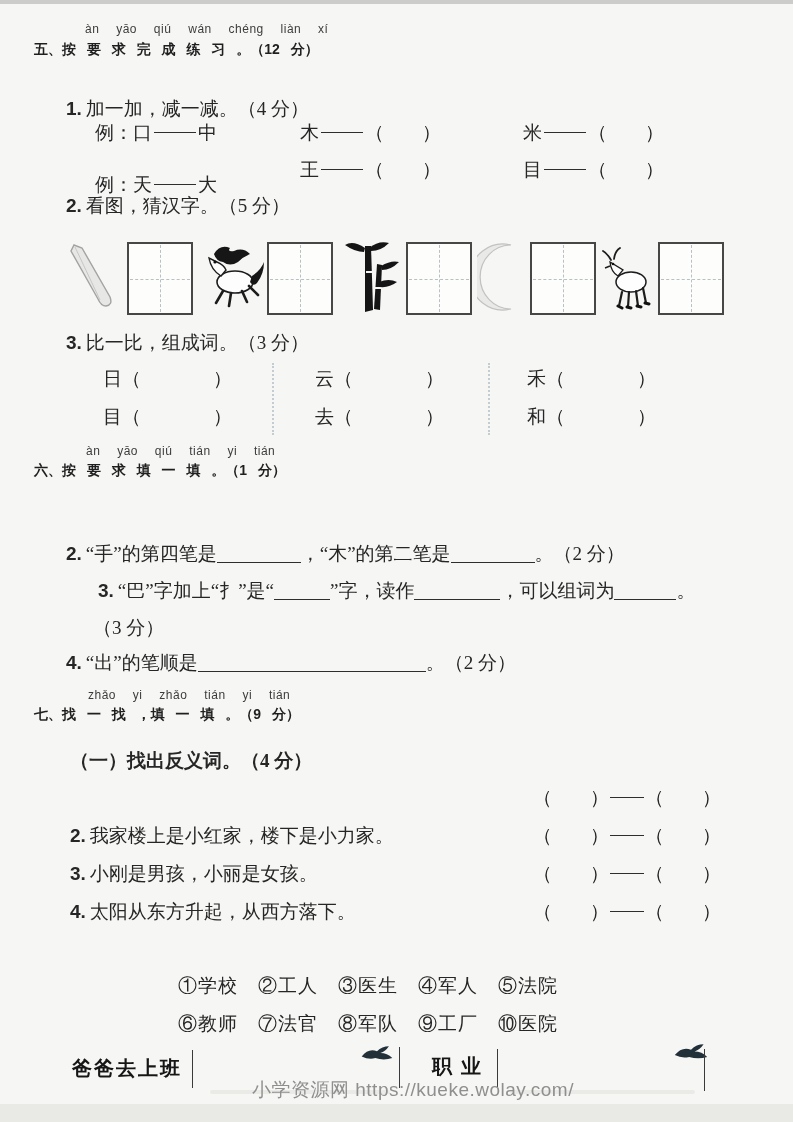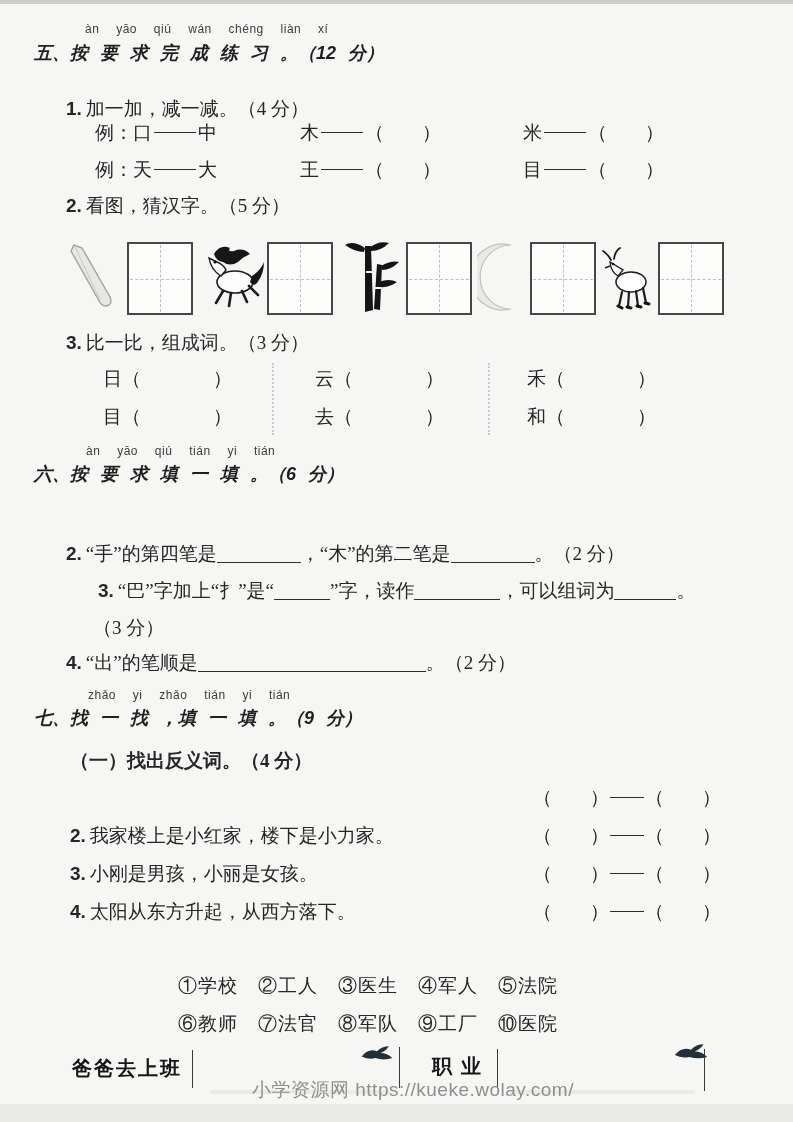--- a/index.html
+++ b/index.html
@@ -6,21 +6,21 @@
   #page{
     position:relative;width:793px;height:1122px;margin:0 auto;
     background:#f6f6f4;overflow:hidden;
     font-family:"Liberation Serif","DejaVu Serif",serif;
     color:#262626;
   }
   .abs{position:absolute;white-space:nowrap;}
   .scan-strip-top{left:0;top:0;width:793px;height:4px;background:#a9a9a7;opacity:.55;}
   .scan-strip-bottom{left:0;top:1104px;width:793px;height:18px;background:#e9e9e6;}
   .pinyin{font-family:"Liberation Sans","DejaVu Sans",sans-serif;font-size:12px;color:#3c3c3c;word-spacing:13px;letter-spacing:.5px;}
-  .sec-title{font-family:"Liberation Sans","DejaVu Sans",sans-serif;font-weight:bold;font-size:18px;color:#1f1f1f;word-spacing:7px;font-style:italic;}
+  .sec-title{font-family:"Liberation Sans","DejaVu Sans",sans-serif;font-weight:bold;font-size:14px;color:#1f1f1f;word-spacing:7px;}
   .qnum{font-family:"Liberation Sans","DejaVu Sans",sans-serif;font-weight:bold;font-size:19px;margin-right:4px;}
   .qtext{font-size:19px;}
   .bodyline{font-size:19px;}
   .dashline{display:inline-block;width:42px;border-bottom:1.7px solid #2e2e2e;height:0;vertical-align:6px;margin:0 2px;}
   .ansdash{display:inline-block;width:34px;border-bottom:1.7px solid #2e2e2e;height:0;vertical-align:6px;margin:0 1px;}
   .blank{display:inline-block;border-bottom:1.7px solid #2e2e2e;height:17px;vertical-align:-3px;}
   .cellgap{display:inline-block;width:72px;}
   .gridbox{position:absolute;width:62px;height:69px;border:2px solid #474747;background:#fdfdfc;}
   .gridbox::before{content:"";position:absolute;left:1px;right:1px;top:50%;border-top:1.5px dashed #b7c0c4;}
   .gridbox::after{content:"";position:absolute;top:1px;bottom:1px;left:50%;border-left:1.5px dashed #b7c0c4;}
@@ -44,21 +44,21 @@
     <span class="qnum">1.</span><span class="qtext">加一加，减一减。（4 分）</span>
   </div>
 
   <div class="abs bodyline" style="left:0;top:120px;width:793px;">
     <span class="abs" style="left:95px;top:0;"><span>例：口</span><span class="dashline"></span><span>中</span></span>
     <span class="abs" style="left:300px;top:0;"><span>木</span><span class="dashline"></span><span>（　　）</span></span>
     <span class="abs" style="left:523px;top:0;"><span>米</span><span class="dashline"></span><span>（　　）</span></span>
   </div>
 
   <div class="abs bodyline" style="left:0;top:157px;width:793px;">
-    <span class="abs" style="left:95px;top:0;"><span>例：天</span><span class="dashline"></span><span>大</span></span>
+    <span class="abs" style="left:95px;top:15px;"><span>例：天</span><span class="dashline"></span><span>大</span></span>
     <span class="abs" style="left:300px;top:0;"><span>王</span><span class="dashline"></span><span>（　　）</span></span>
     <span class="abs" style="left:523px;top:0;"><span>目</span><span class="dashline"></span><span>（　　）</span></span>
   </div>
 
   <div class="abs" style="left:66px;top:193px;">
     <span class="qnum">2.</span><span class="qtext">看图，猜汉字。（5 分）</span>
   </div>
 
   <div class="abs" style="left:0;top:238px;width:793px;height:80px;">
     <span class="abs" style="left:58px;top:4px;">
@@ -123,21 +123,21 @@
     <span class="abs" style="left:315px;top:0;"><span>云（</span><span class="cellgap"></span><span>）</span></span>
     <span class="abs" style="left:527px;top:0;"><span>禾（</span><span class="cellgap"></span><span>）</span></span>
   </div>
   <div class="abs bodyline" style="left:0;top:404px;width:793px;">
     <span class="abs" style="left:103px;top:0;"><span>目（</span><span class="cellgap"></span><span>）</span></span>
     <span class="abs" style="left:315px;top:0;"><span>去（</span><span class="cellgap"></span><span>）</span></span>
     <span class="abs" style="left:527px;top:0;"><span>和（</span><span class="cellgap"></span><span>）</span></span>
   </div>
 
   <div class="abs pinyin" style="left:86px;top:444px;">àn yāo qiú tián yi tián</div>
-  <div class="abs sec-title" style="left:34px;top:462px;">六、按 要 求 填 一 填 。（6 分）</div>
+  <div class="abs sec-title" style="left:34px;top:462px;">六、按 要 求 填 一 填 。（1 分）</div>
 
   <div class="abs bodyline" style="left:66px;top:541px;">
     <span class="qnum">2.</span><span>“手”的第四笔是</span><span class="blank" style="width:84px;"></span><span>，“木”的第二笔是</span><span class="blank" style="width:84px;"></span><span>。（2 分）</span>
   </div>
   <div class="abs bodyline" style="left:66px;top:578px;margin-left:32px;">
     <span class="qnum">3.</span><span>“巴”字加上“扌”是“</span><span class="blank" style="width:56px;"></span><span>”字，读作</span><span class="blank" style="width:86px;"></span><span>，可以组词为</span><span class="blank" style="width:62px;"></span><span>。</span>
   </div>
   <div class="abs bodyline" style="left:93px;top:615px;">（3 分）</div>
   <div class="abs bodyline" style="left:66px;top:650px;">
     <span class="qnum">4.</span><span>“出”的笔顺是</span><span class="blank" style="width:228px;"></span><span>。（2 分）</span>

